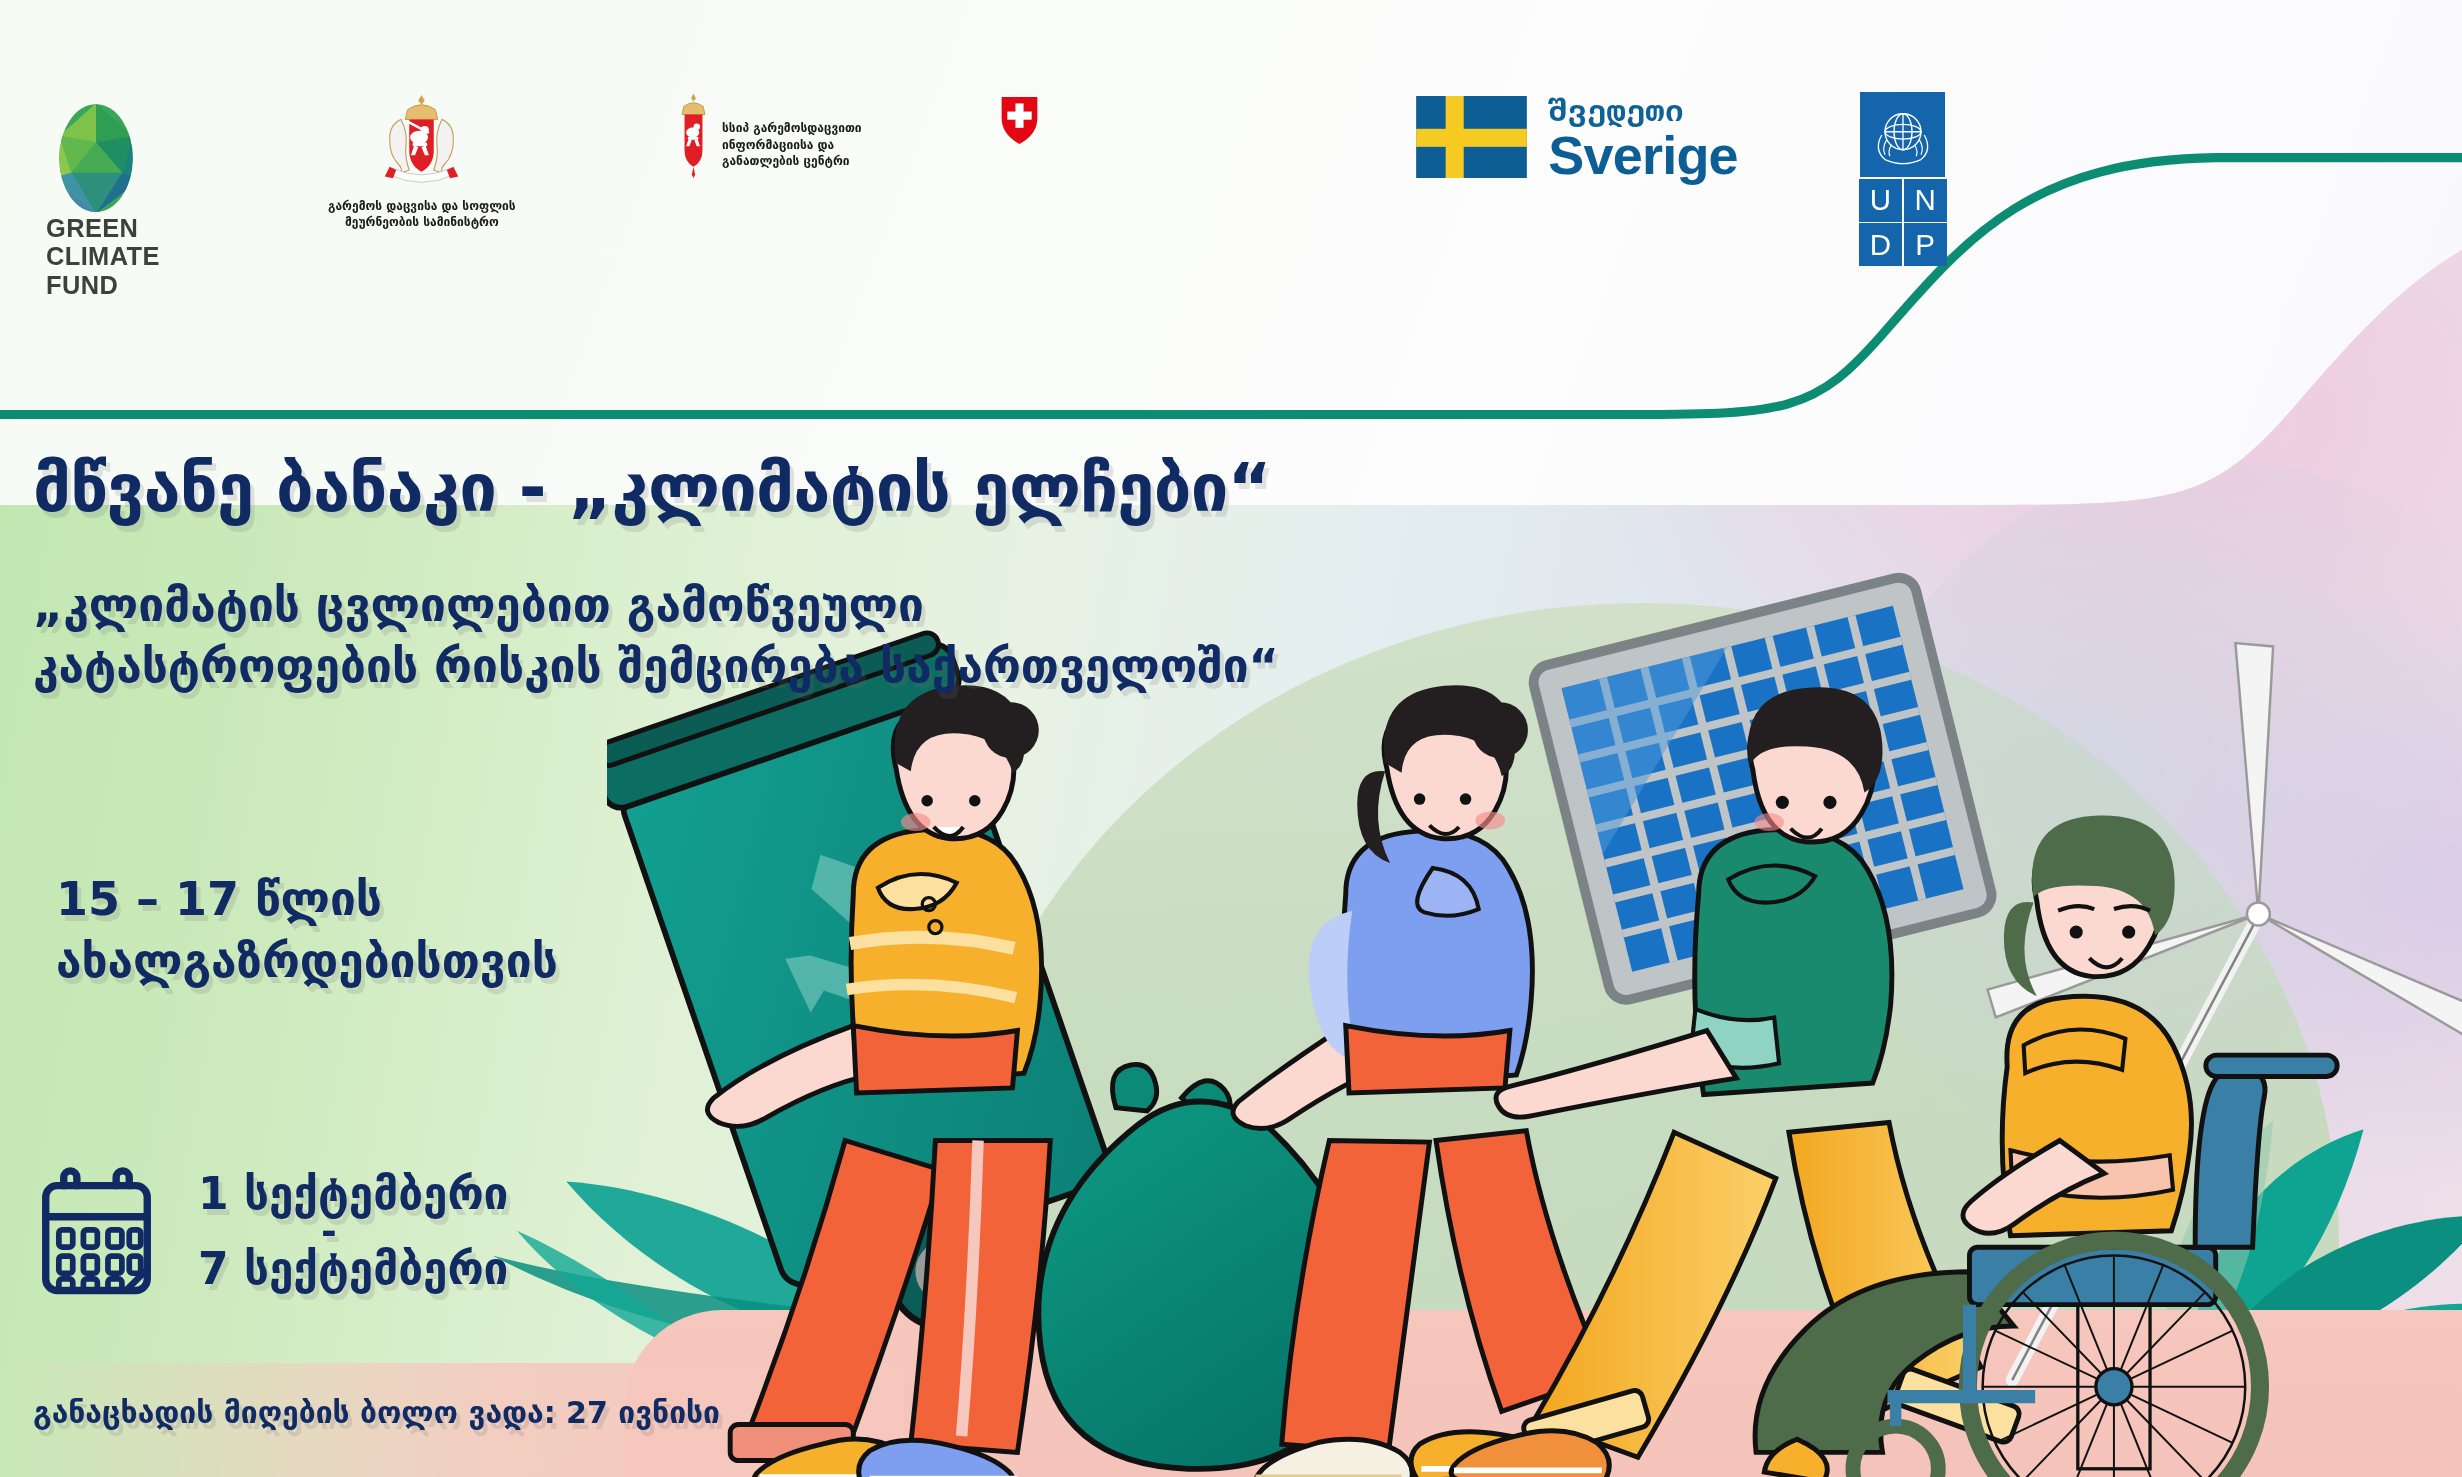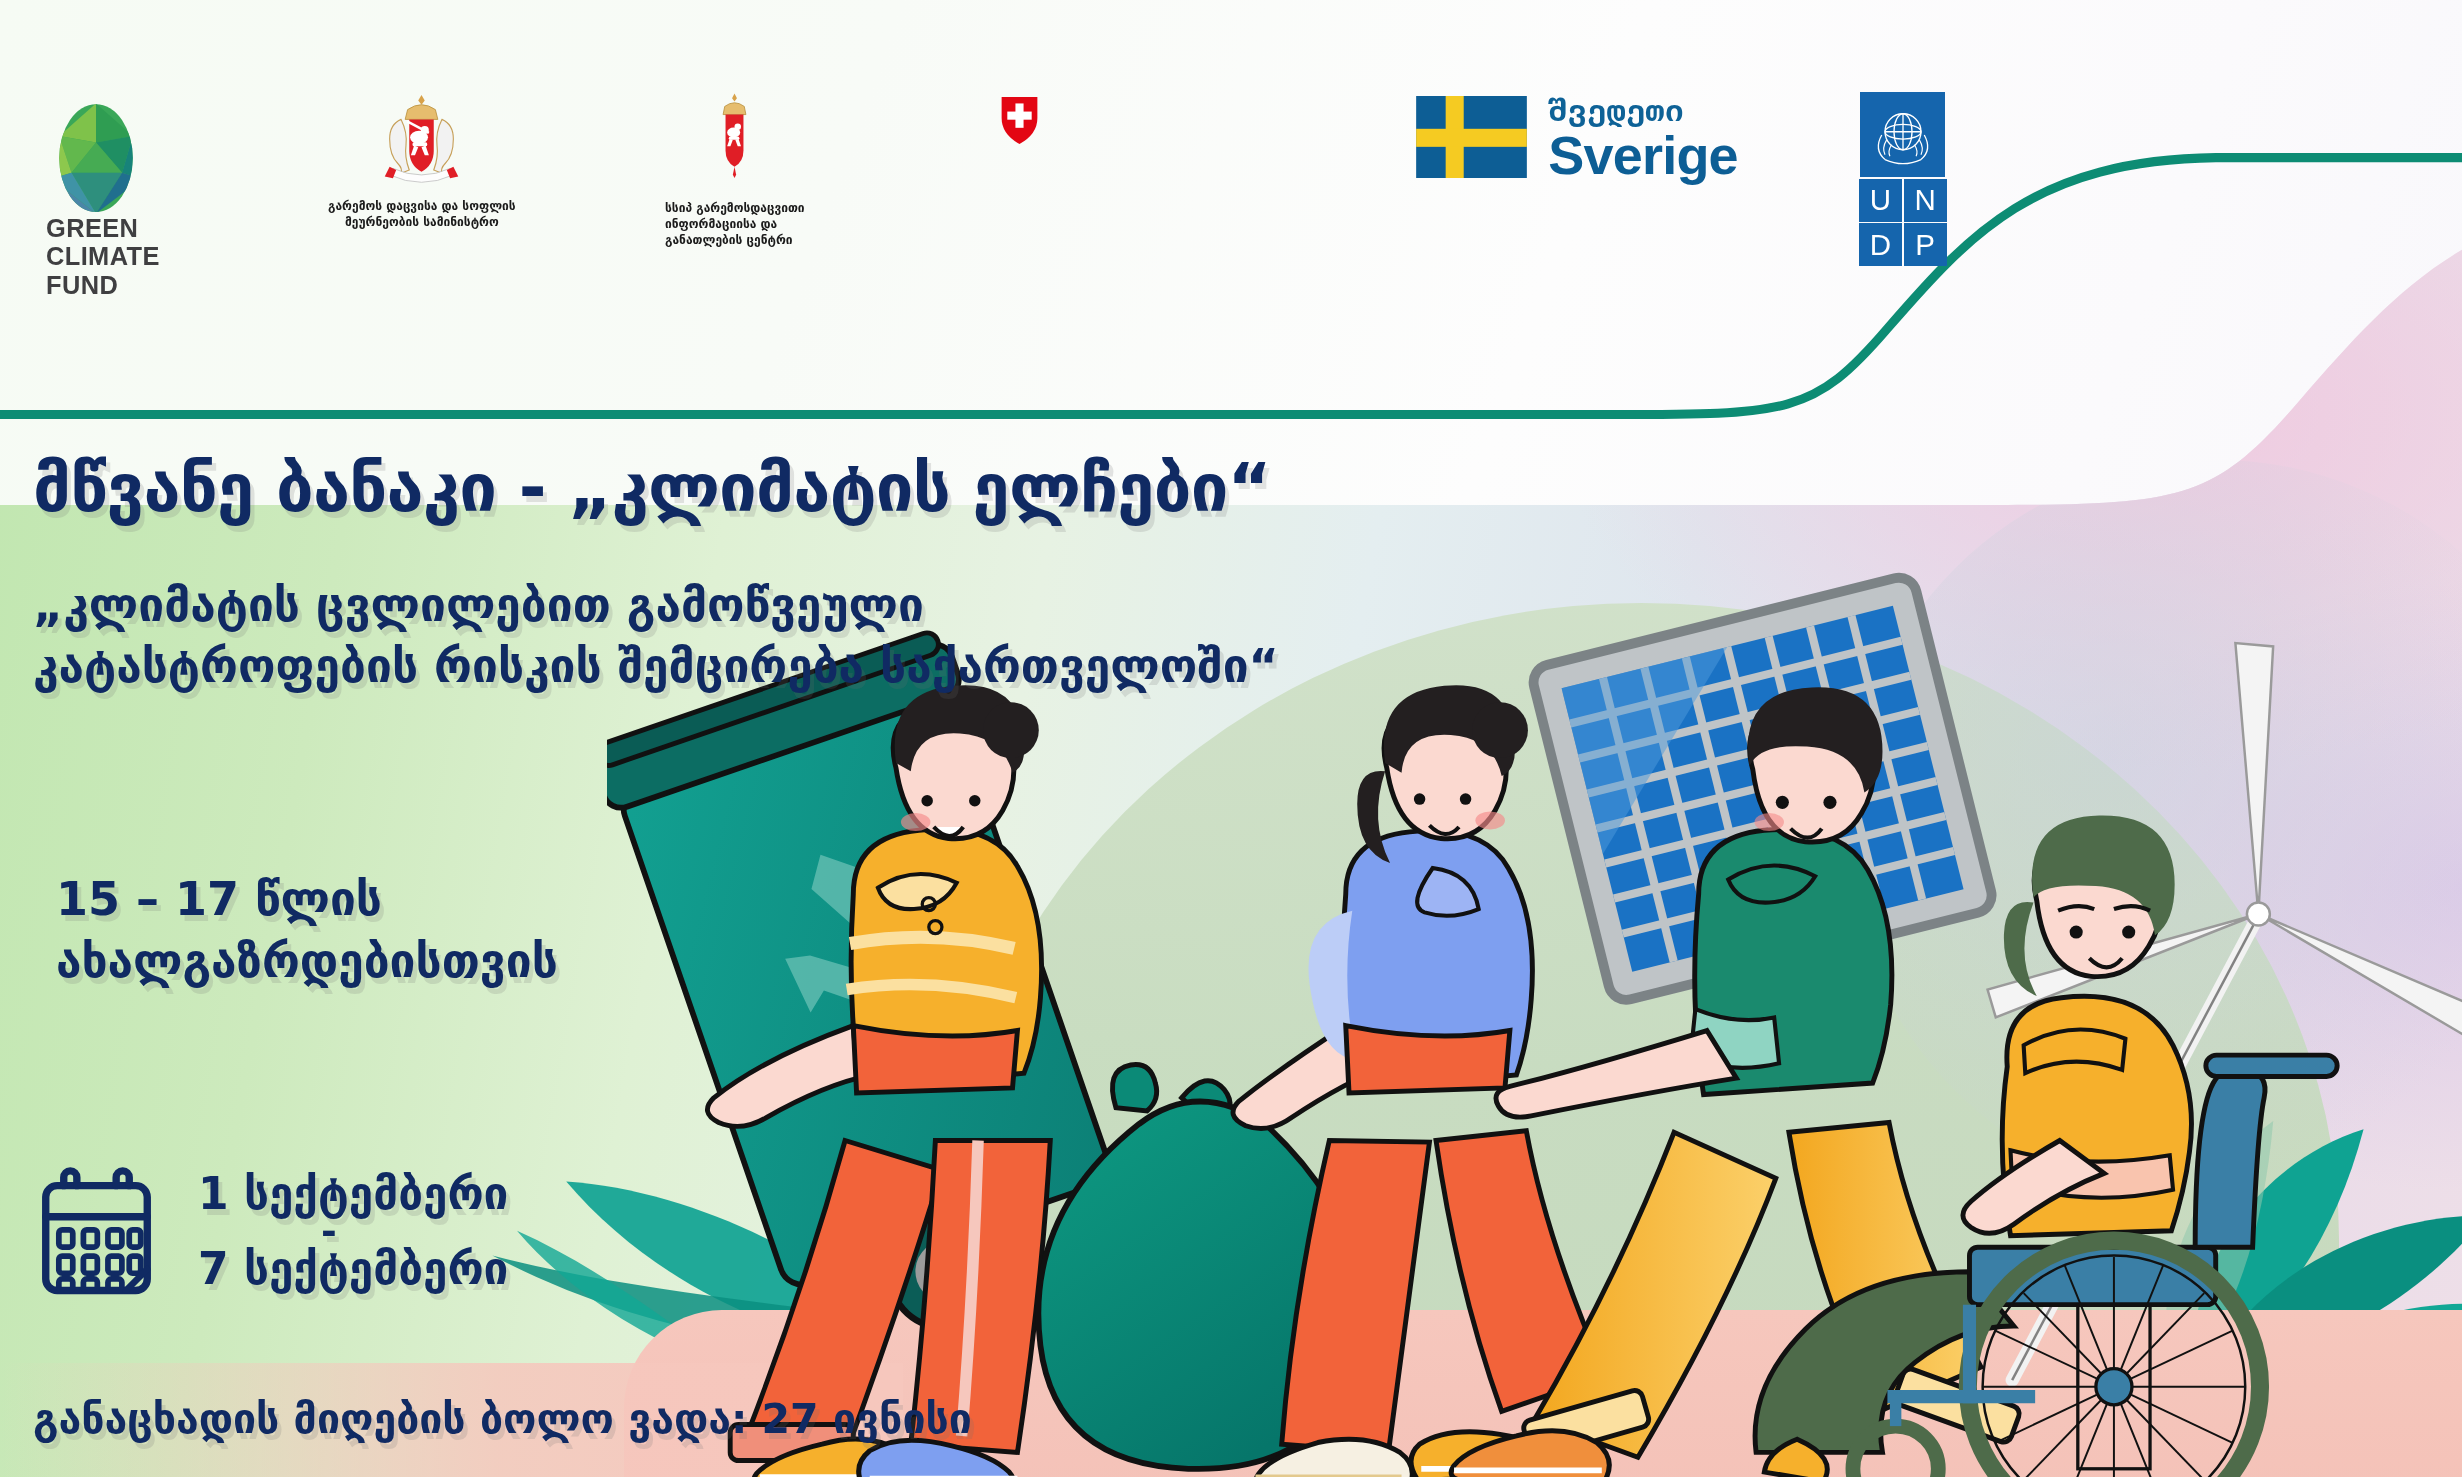--- a/index.html
+++ b/index.html
@@ -57,21 +57,21 @@
 
   .undp-box{width:43px;height:43px;background:#1565ad;color:#fff;display:flex;align-items:center;justify-content:center;
     font-family:"Liberation Sans",sans-serif;font-size:29.5px;font-weight:400;}
 
   
   .txt{position:absolute;left:33px;color:#102a63;font-family:"DejaVu Sans",sans-serif;
     text-shadow:4.1px 5.7px 0 rgba(110,110,110,.18);}
   .t-title{top:453px;font-size:67px;font-weight:700;letter-spacing:-0.8px;line-height:1.05;}
   .t-sub{top:575px;font-size:46px;font-weight:700;line-height:1.32;max-width:1248px;}
   .t-age{top:868px;font-size:46px;font-weight:700;line-height:1.35;margin-left:23px;}
-  .t-deadline{top:1395px;font-size:41px;font-weight:700;}
+  .t-deadline{top:1395px;font-size:30px;font-weight:700;}
 
   .daterow{position:absolute;left:39px;top:1166px;display:flex;align-items:center;gap:44px;}
   .cal-icon{flex:0 0 auto;}
   .dates{color:#102a63;font-family:"DejaVu Sans",sans-serif;font-weight:700;font-size:44px;line-height:1.18;
     text-shadow:4.1px 5.7px 0 rgba(110,110,110,.18);}
   .dash{font-size:38px;line-height:.6;padding-left:123px;}
 
   
   .scene{position:absolute;left:607px;top:566px;width:1855px;height:911px;}
 </style>
@@ -161,21 +161,21 @@
         <path d="M40 96 q35 16 70 0 l4 8 q-39 18 -78 0z" fill="#fdfdfd" stroke="#bfbfbf" stroke-width="1"></path>
         <path d="M36 94 l-6 12 10 2 4 -10z" fill="#e01e26"></path>
         <path d="M114 94 l6 12 -10 2 -4 -10z" fill="#e01e26"></path>
       </svg>
       <div class="geo-cap" style="margin-top:9.8px;">
         <div>გარემოს დაცვისა და სოფლის</div>
         <div>მეურნეობის სამინისტრო</div>
       </div>
     </div>
 
-    <div class="logo" style="left:665px;top:90px;flex-direction:column;align-items:center;">
+    <div class="logo" style="left:665px;top:90px;flex-direction:row;align-items:center;">
       <svg width="57" height="98" viewBox="0 0 70 120">
         <path d="M35 4 l3 6 -3 4 -3 -4z" fill="#d8a24a"></path>
         <path d="M23 20 q12 -9 24 0 l2 10 h-28z" fill="#e6bd6e" stroke="#b8903c" stroke-width="1"></path>
         <path d="M24 30 h22 v44 q0 14 -11 20 q-11 -6 -11 -20z" fill="#e01e26"></path>
         <g fill="#fff">
           <ellipse cx="34" cy="52" rx="8" ry="6"></ellipse>
           <circle cx="39" cy="45" r="4"></circle>
           <rect x="28" y="57" width="13" height="4" rx="2"></rect>
           <path d="M29 60 l-3 9 h4 l3 -8z"></path>
           <path d="M40 60 l3 9 h-4 l-3 -8z"></path>

